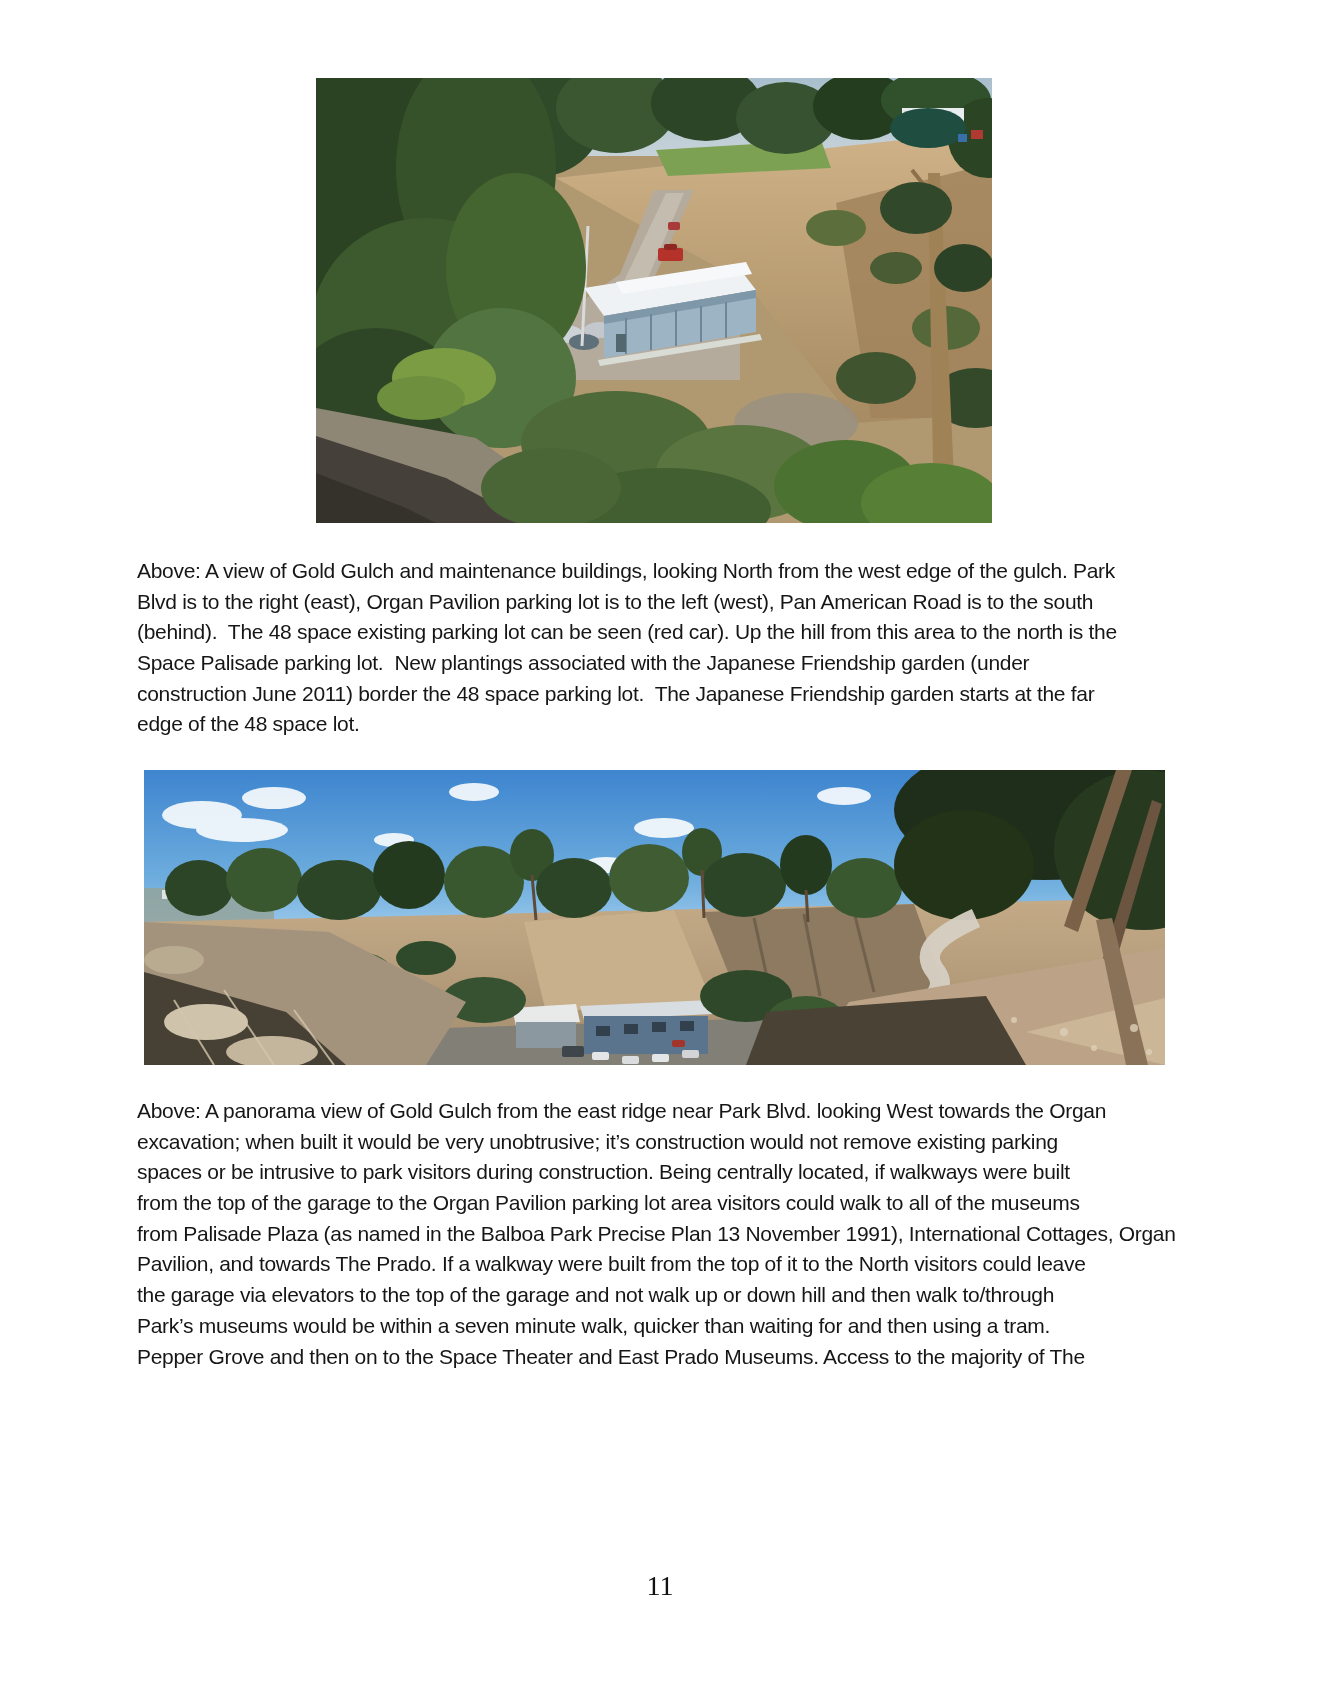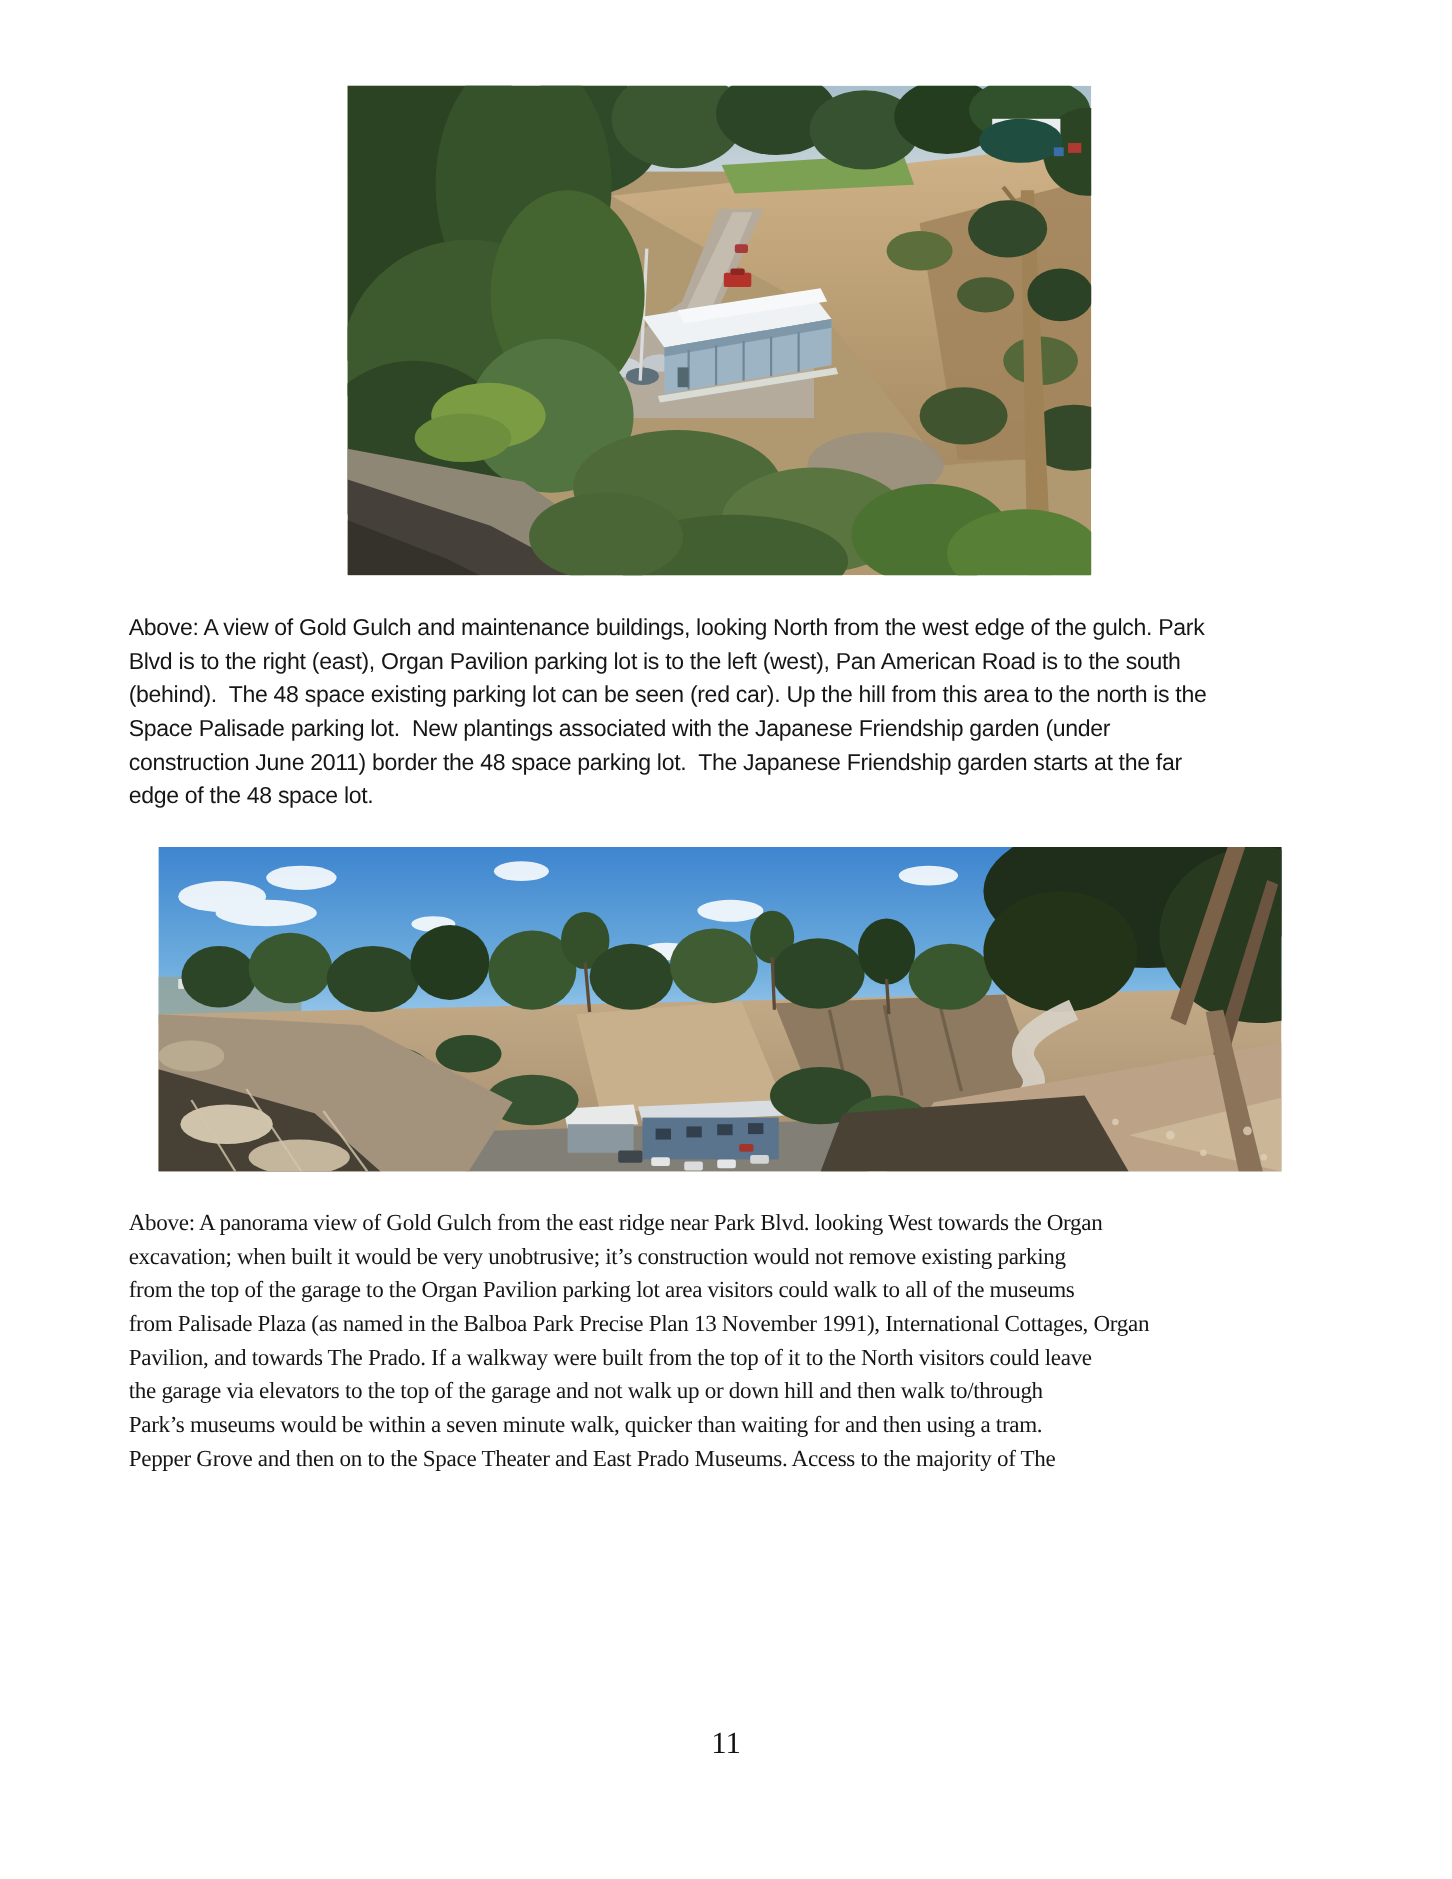--- a/index.html
+++ b/index.html
@@ -1,24 +1,24 @@
 <!DOCTYPE html>
 <html><head>
 <meta charset="utf-8">
 <style>
   html,body{margin:0;padding:0;background:#ffffff;}
   body{width:1320px;height:1708px;position:relative;font-family:"Liberation Sans",sans-serif;overflow:hidden;}
   .photo{position:absolute;margin:0;padding:0;box-shadow:none;}
   .photo svg{display:block;}
   .para{position:absolute;color:#161616;font-size:21px;letter-spacing:-0.3px;}
-  .line{height:30.7px;line-height:30.7px;white-space:pre;}
+  .line{height:30.7px;line-height:30.7px;white-space:pre;margin-left:20px;}
   .photo-1{left:316px;top:78px;}
   .para-1{left:117px;top:556px;}
   .photo-2{left:144px;top:770px;}
-  .para-2{left:117px;top:1096px;font-family:Liberation Serif, serif;}
+  .para-2{left:117px;top:1096px;}
   .page-number{position:absolute;top:1570px;left:0;width:1320px;text-align:center;
     font-family:"Liberation Serif",serif;font-size:28px;color:#111111;}
 </style>
 </head>
 <body>
 
 <figure class="photo photo-1" role="img" aria-label="A view of Gold Gulch and maintenance buildings, looking North from the west edge of the gulch; trees on the left, a white-roofed blue maintenance building in the canyon, a small 48 space parking lot with a red car, tan hillside to the right">
   <svg width="676" height="445" viewBox="0 0 676 445">
     <defs>
       <linearGradient id="sky1" x1="0" y1="0" x2="0" y2="1">
@@ -261,20 +261,21 @@
         <circle cx="870" cy="250" r="3"></circle>
           <circle cx="1005" cy="282" r="3"></circle>
       </g>
     </g>
   </svg>
 </figure>
 
 <div class="para para-2">
     <div class="line">Above: A panorama view of Gold Gulch from the east ridge near Park Blvd. looking West towards the Organ</div>
     <div class="line">excavation; when built it would be very unobtrusive; it’s construction would not remove existing parking</div>
+    <div class="line">spaces or be intrusive to park visitors during construction. Being centrally located, if walkways were built</div>
     <div class="line">from the top of the garage to the Organ Pavilion parking lot area visitors could walk to all of the museums</div>
     <div class="line">from Palisade Plaza (as named in the Balboa Park Precise Plan 13 November 1991), International Cottages, Organ</div>
     <div class="line">Pavilion, and towards The Prado. If a walkway were built from the top of it to the North visitors could leave</div>
     <div class="line">the garage via elevators to the top of the garage and not walk up or down hill and then walk to/through</div>
     <div class="line">Park’s museums would be within a seven minute walk, quicker than waiting for and then using a tram.</div>
     <div class="line">Pepper Grove and then on to the Space Theater and East Prado Museums. Access to the majority of The</div>
   </div>
 
 <div class="page-number">11</div>
 

